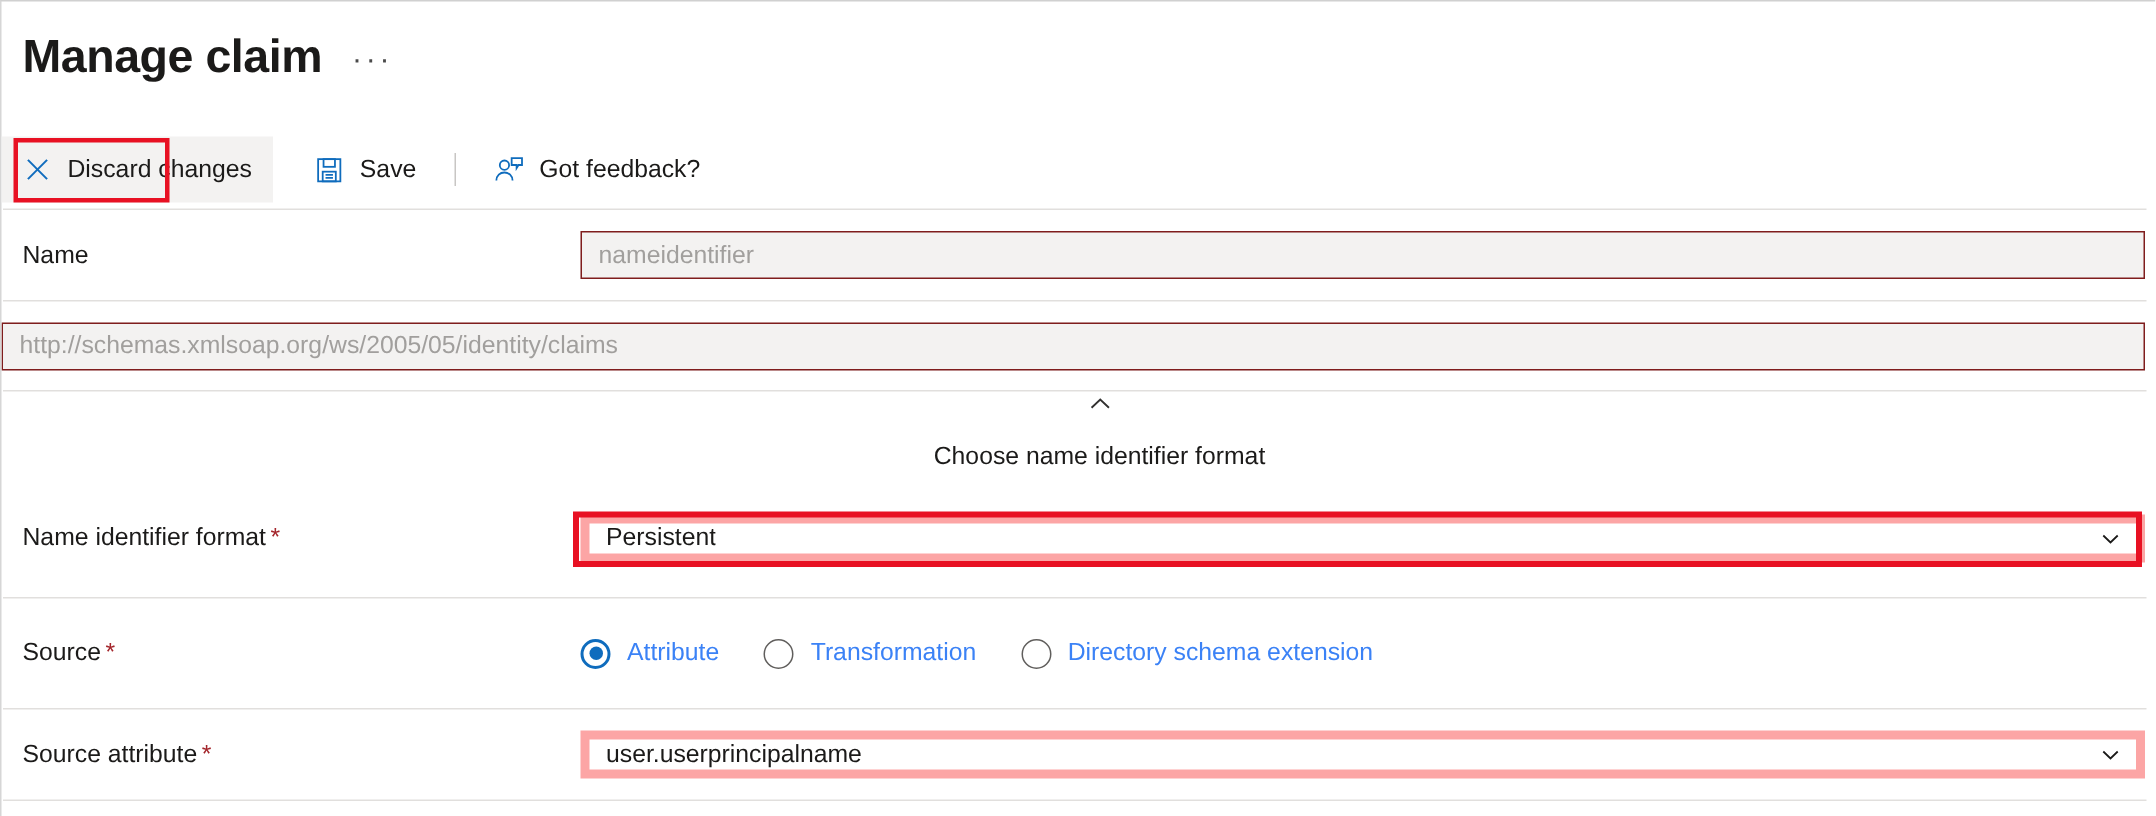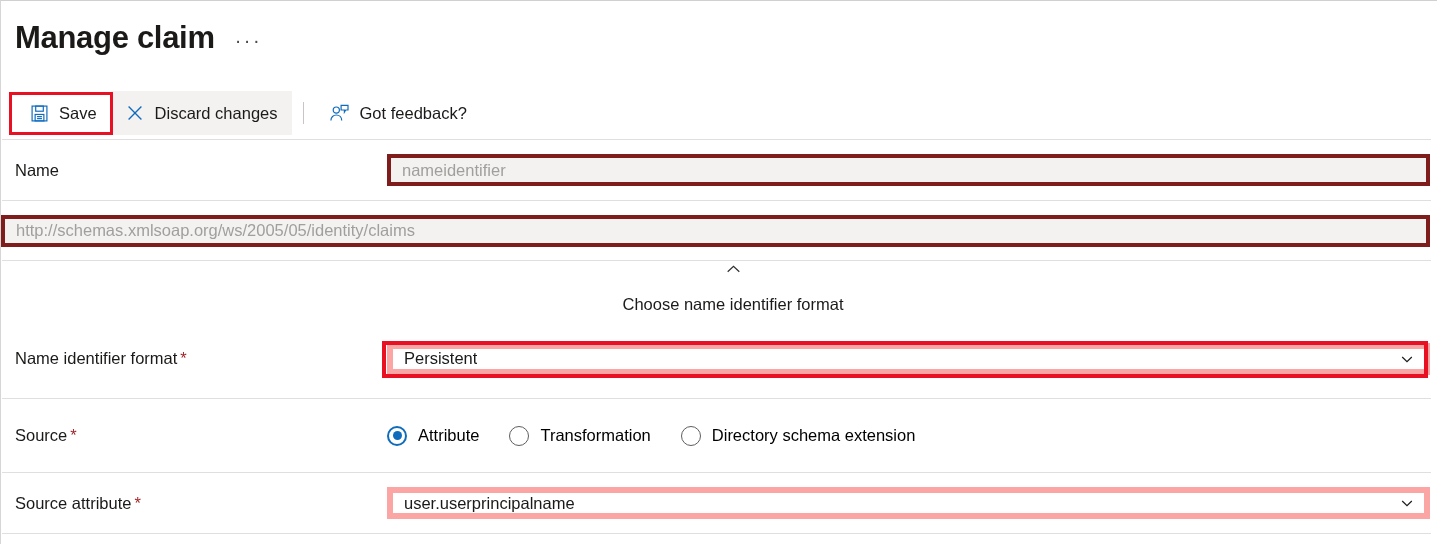--- a/index.html
+++ b/index.html
@@ -146,21 +146,21 @@
     position: relative;
     height: 32px;
     box-sizing: border-box;
     display: flex;
     align-items: center;
     flex: 1 1 auto;
     margin-right: 7px;
   }
   .field.disabled {
     background: #f3f2f1;
-    border: 4px solid #7f1d1d;
+    border: 1px solid #7f1d1d;
     color: #a19f9d;
   }
   .field.disabled .field-text {
     color: #a19f9d;
   }
   .field.combo {
     background: #ffffff;
     border: 6px solid #fca5a5;
   }
   .field-text {
@@ -265,58 +265,58 @@
     top: 50%;
     width: 9px;
     height: 9px;
     margin-left: -4.5px;
     margin-top: -4.5px;
     border-radius: 50%;
     background: #0f6cbd;
   }
   .radio-label {
     font-size: 16.5px;
-    color: #000000;
+    color: #3b82f6;
   }
 
   .row-srcattr { height: 60px; }
 </style>
 </head>
 <body>
 
 <div class="blade">
 
   <div class="title-row">
     <div class="blade-title">Manage claim</div>
     <div class="title-ellipsis">···</div>
   </div>
 
   <div class="commandbar">
+
+    <div class="cmd cmd-discard">
+      <span class="cmd-icon">
+        <svg width="20" height="20" viewBox="0 0 20 20" fill="none" stroke="#0f6cbd" stroke-width="1.35">
+          <line x1="3.6" y1="3.6" x2="16.4" y2="16.4"></line>
+          <line x1="16.4" y1="3.6" x2="3.6" y2="16.4"></line>
+        </svg>
+      </span>
+      <span class="cmd-label">Discard changes</span>
+    </div>
 
     <div class="cmd cmd-save">
       <span class="cmd-icon">
         <svg width="19" height="19" viewBox="0 0 20 20" fill="none" stroke="#0f6cbd" stroke-width="1.25">
           <rect x="2.2" y="2.2" width="15.6" height="15.6"></rect>
           <rect x="6" y="2.2" width="8" height="5.4"></rect>
           <rect x="5.4" y="11" width="9.2" height="6.8"></rect>
           <line x1="7.4" y1="13.3" x2="12.6" y2="13.3"></line>
           <line x1="7.4" y1="15.4" x2="12.6" y2="15.4"></line>
         </svg>
       </span>
       <span class="cmd-label">Save</span>
-    </div>
-
-    <div class="cmd cmd-discard">
-      <span class="cmd-icon">
-        <svg width="20" height="20" viewBox="0 0 20 20" fill="none" stroke="#0f6cbd" stroke-width="1.35">
-          <line x1="3.6" y1="3.6" x2="16.4" y2="16.4"></line>
-          <line x1="16.4" y1="3.6" x2="3.6" y2="16.4"></line>
-        </svg>
-      </span>
-      <span class="cmd-label">Discard changes</span>
     </div>
 
     <div class="cmd-sep"></div>
 
     <div class="cmd cmd-feedback">
       <span class="cmd-icon">
         <svg width="21" height="21" viewBox="0 0 21 21" fill="none" stroke="#0f6cbd" stroke-width="1.2">
           <circle cx="7.3" cy="7.1" r="3.1"></circle>
           <path d="M1.9 17.4c0-3.3 2.5-5.4 5.4-5.4s5.4 2.1 5.4 5.4"></path>
           <path d="M12.1 2.4h6.9v4.6h-2.3l-1.3 2.1V7h-3.3z"></path>

